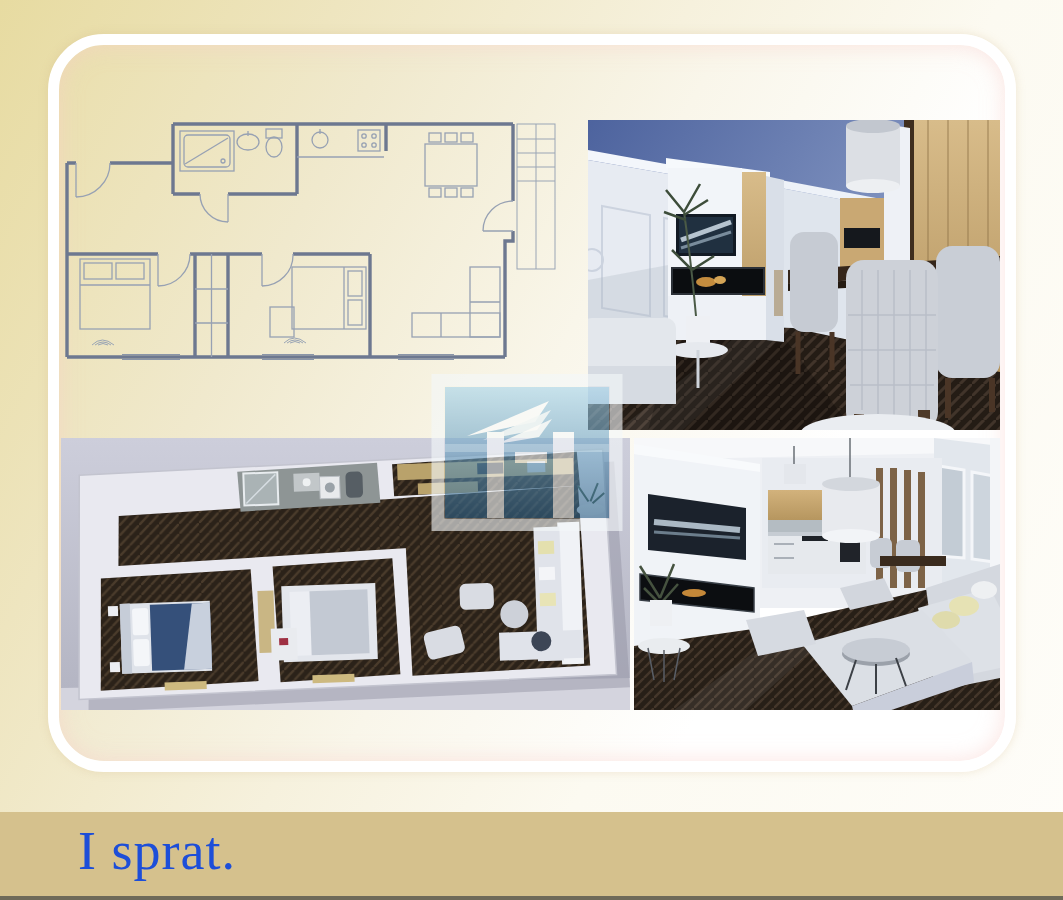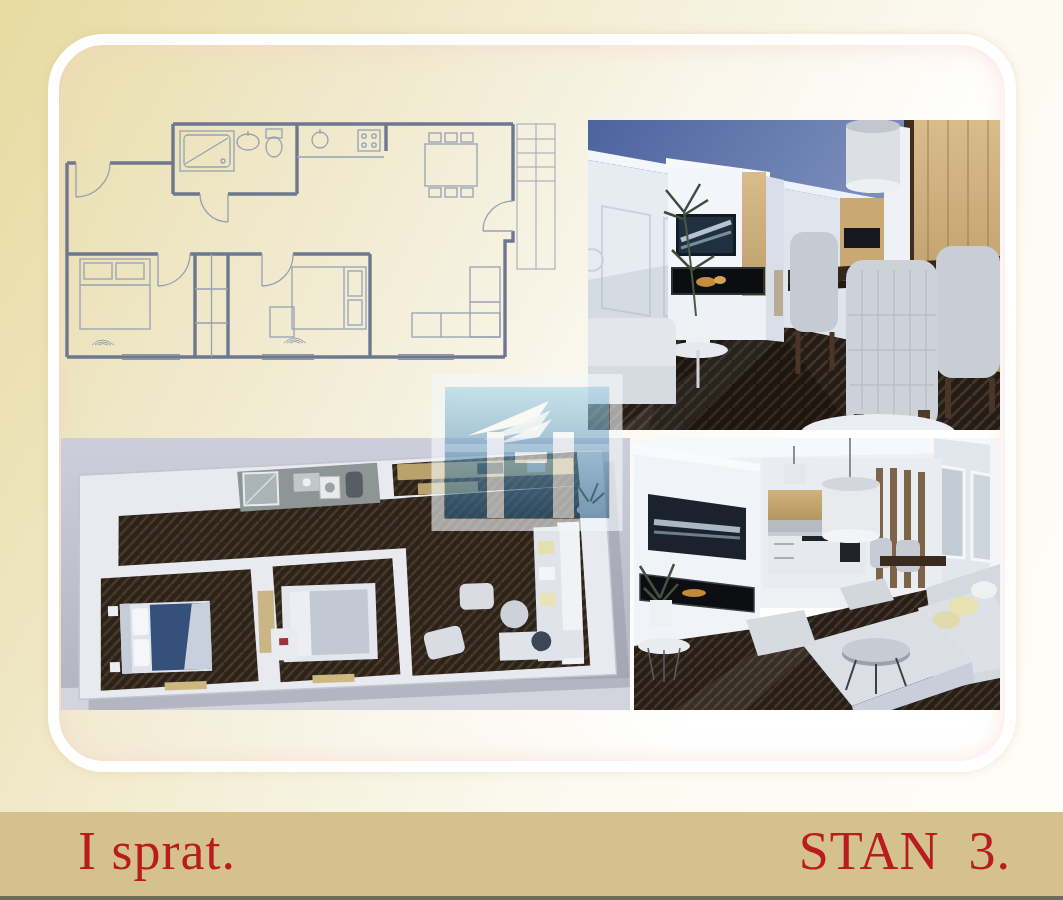--- a/index.html
+++ b/index.html
@@ -12,21 +12,21 @@
     box-shadow:inset 0 0 22px rgba(248,205,200,0.55), 0 0 10px rgba(205,175,125,0.28);}
   .art{position:absolute;display:block;}
   #floorplan{left:62px;top:117px;}
   #render-tr{left:588px;top:120px;}
   #render-bl{left:61px;top:438px;}
   #render-br{left:634px;top:438px;}
   #watermark{left:431px;top:374px;opacity:0.62;}
   .footer{position:absolute;left:0;top:812px;width:1063px;height:88px;box-sizing:border-box;
     background:#d5c18d;border-bottom:4px solid #6e6a59;
     display:flex;align-items:center;justify-content:space-between;padding:2px 52px 8px 78px;}
-  .footer span{font-size:54px;color:#b91c1c;white-space:pre;letter-spacing:1px;line-height:1;}
+  .footer span{font-size:54px;color:#1d4ed8;white-space:pre;letter-spacing:1px;line-height:1;}
 </style>
 </head>
 <body>
 
 <div class="page">
 
   <div class="card"></div>
 
   <svg id="floorplan" class="art" width="496" height="252" viewBox="0 0 496 252">
     <g stroke="#6d7890" stroke-width="3.4" fill="none">
@@ -404,16 +404,15 @@
       <polygon points="120,36 52,66 106,56" fill="#eef6fa" opacity="0.9"></polygon>
       <polygon points="121,45 66,70 108,63" fill="#ffffff" opacity="0.85"></polygon>
       <rect x="56" y="58" width="17" height="86" fill="#f6fafc"></rect>
       <rect x="122" y="58" width="21" height="86" fill="#f6fafc"></rect>
       <rect x="84" y="78" width="32" height="11" fill="#f6fafc"></rect>
     </g>
   </svg>
 
   <div class="footer">
     <span>I sprat.</span>
-    <span>STAN  3.</span>
   </div>
 
 </div>
 
 </body></html>

